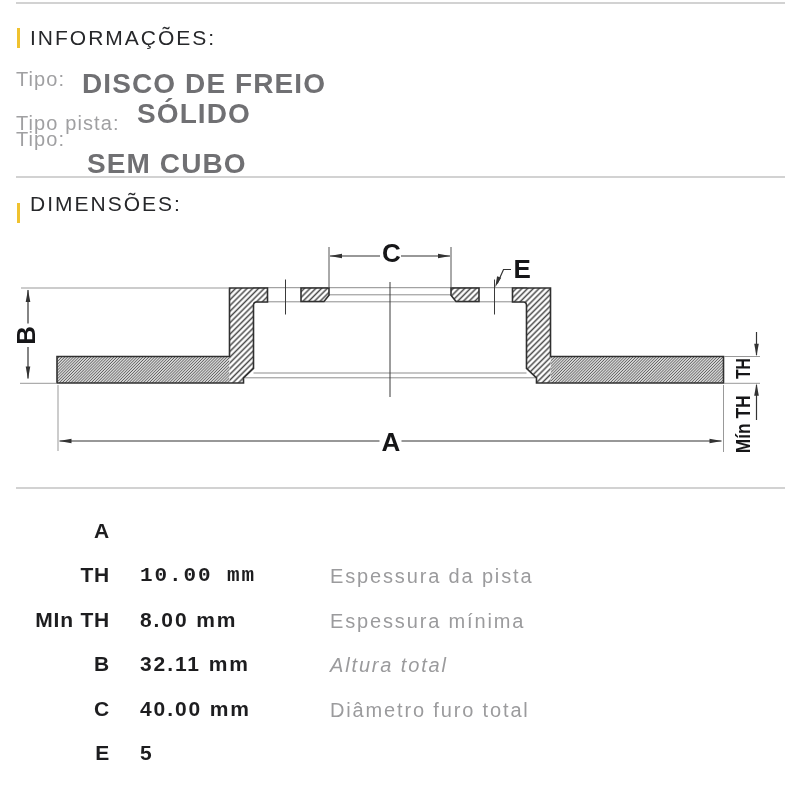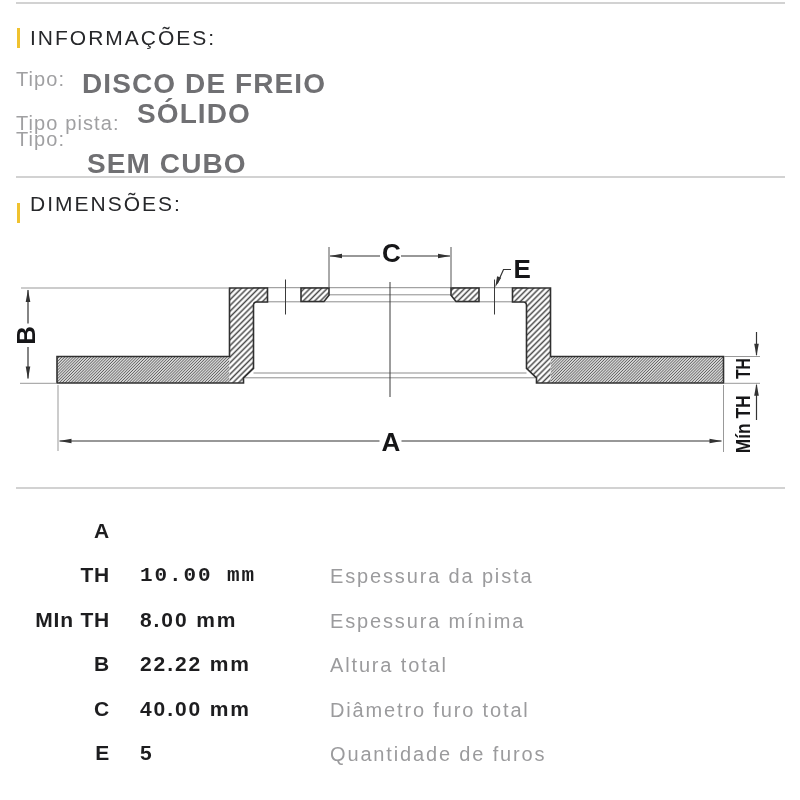--- a/index.html
+++ b/index.html
@@ -161,27 +161,26 @@
 </div>
 
 <div class="trow" style="top:608px;">
   <div class="tlab" style="left:18px;top:0;">MIn TH</div>
   <div class="tval" style="top:0;">8.00 mm</div>
   <div class="tdesc" style="top:1px;">Espessura mínima</div>
 </div>
 
 <div class="trow" style="top:652px;">
   <div class="tlab" style="left:18px;top:0;">B</div>
-  <div class="tval" style="top:0;">22.22 mm</div>
-  <div class="tdesc" style="top:1px;">Altura total</div>
+  <div class="tval" style="top:0;">32.11 mm</div>
+  <div class="tdesc" style="top:1px;font-style:italic;">Altura total</div>
 </div>
 
 <div class="trow" style="top:697px;">
   <div class="tlab" style="left:18px;top:0;">C</div>
   <div class="tval" style="top:0;">40.00 mm</div>
   <div class="tdesc" style="top:1px;">Diâmetro furo total</div>
 </div>
 
 <div class="trow" style="top:741px;">
   <div class="tlab" style="left:18px;top:0;">E</div>
   <div class="tval" style="top:0;">5</div>
-  <div class="tdesc" style="top:1px;">Quantidade de furos</div>
 </div>
 
 </body></html>

